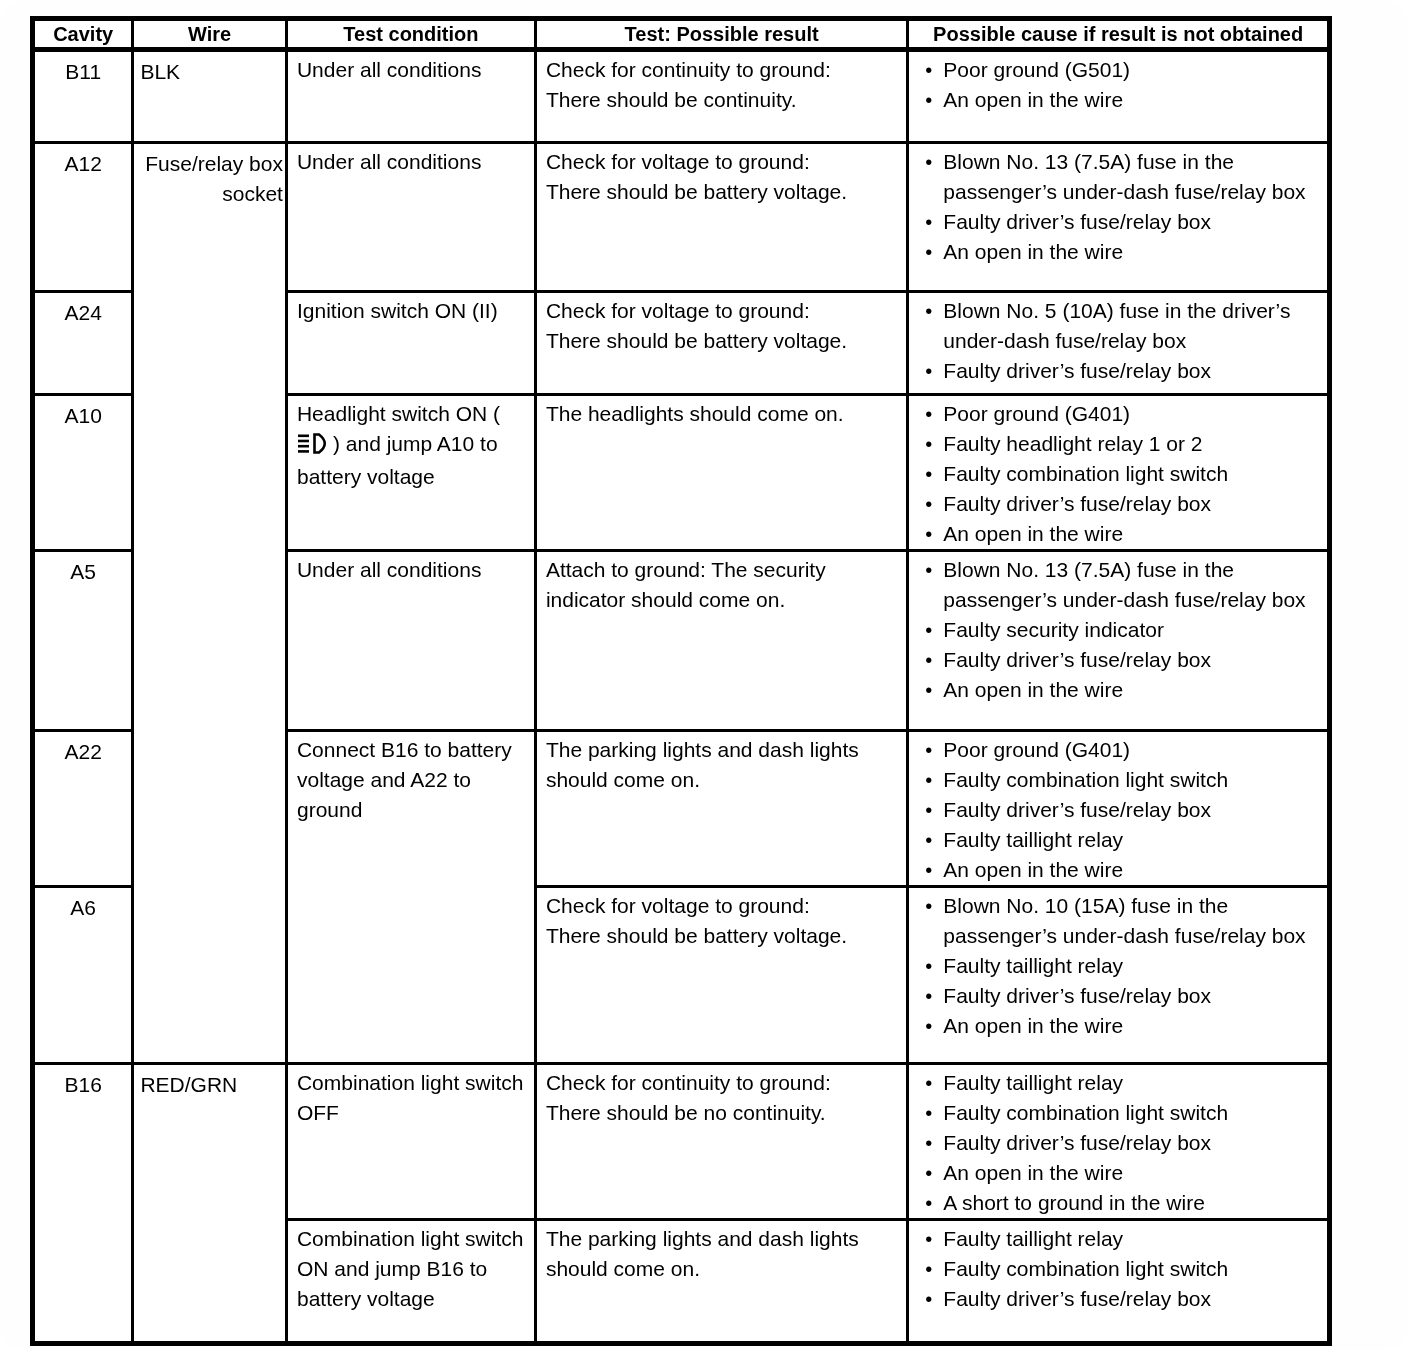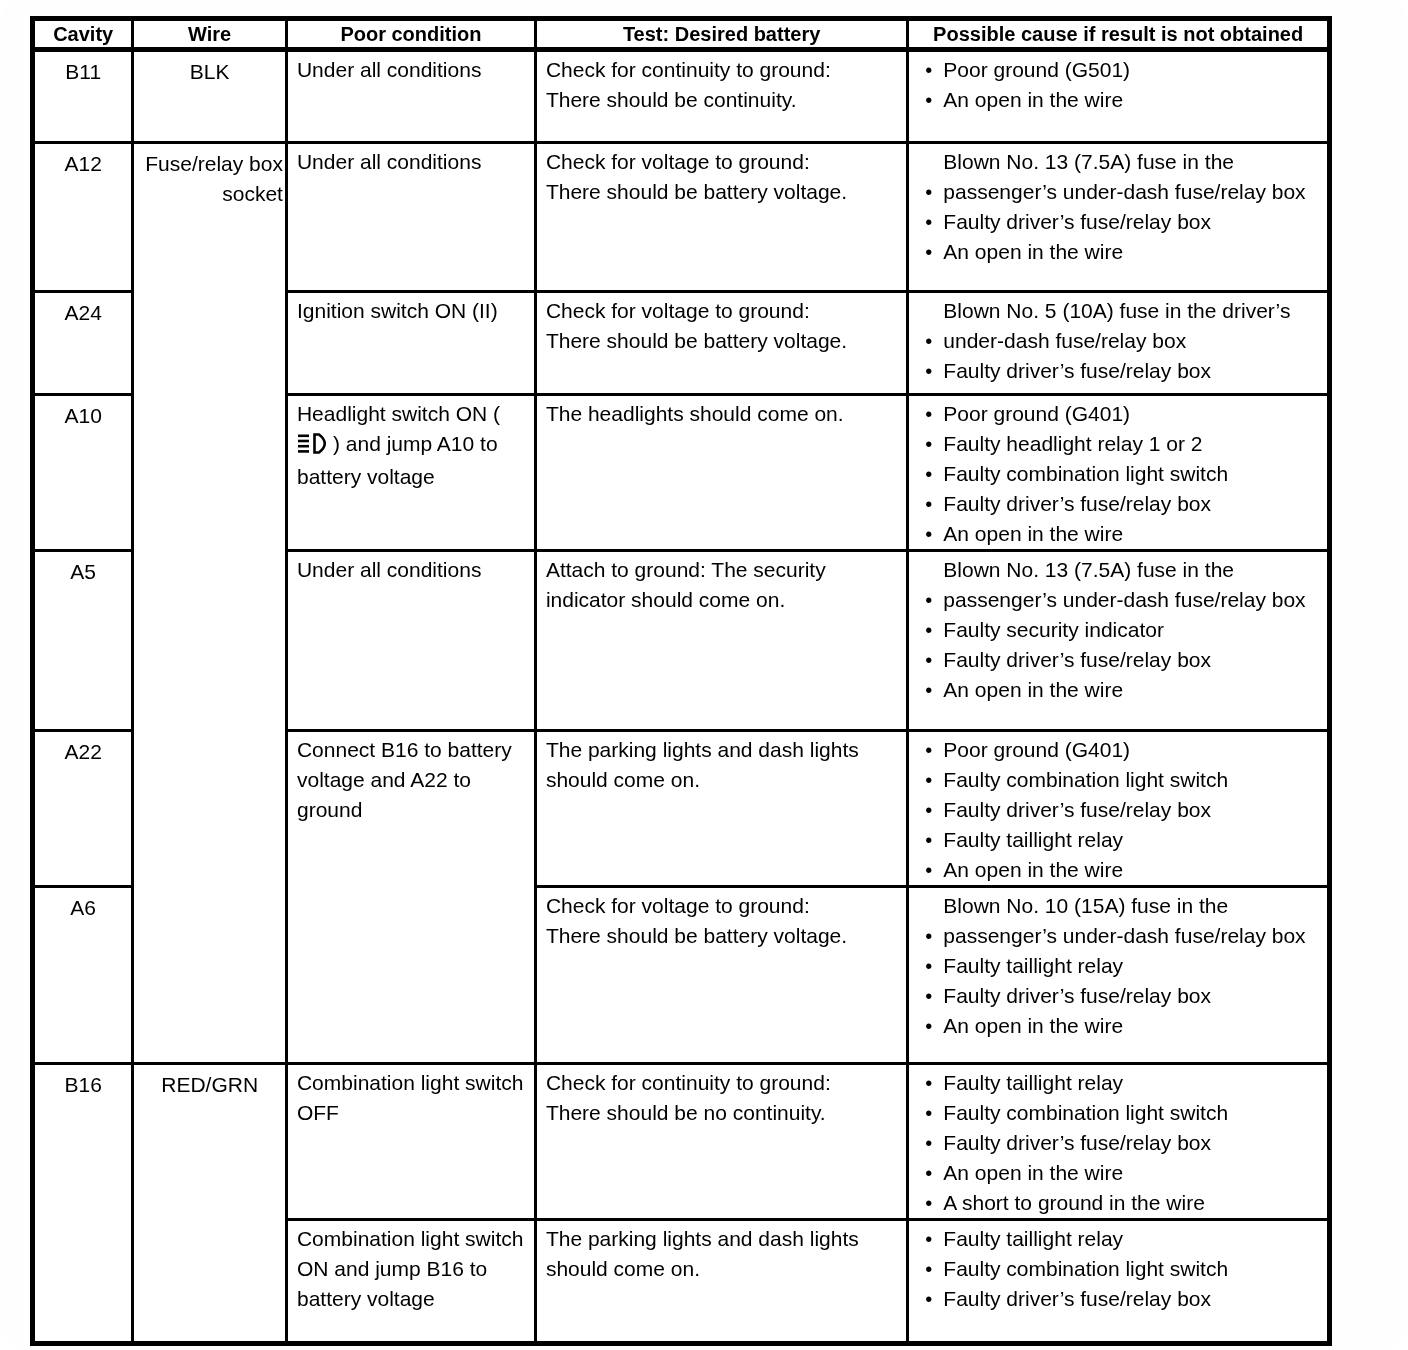--- a/index.html
+++ b/index.html
@@ -58,40 +58,39 @@
     font-size: 21px;
     font-weight: normal;
     line-height: 30px;
     padding: 3px 6px 0 6px;
   }
   td.cavity {
     text-align: center;
     padding-top: 5px;
   }
   td.wire {
-    text-align: center;
     padding-top: 5px;
   }
   td.wire.wire-left {
     text-align: right;
     padding-left: 8px;
     padding-right: 2px;
   }
   td.cond, td.result {
     white-space: pre-line;
     padding-left: 9px;
     padding-right: 4px;
     margin-left: 16px;
   }
   td.causes {
     padding: 3px 2px 0 0;
   }
   .cause-item {
     display: flex;
-    align-items: flex-end;
+    align-items: flex-start;
   }
   .cause-item::before {
     content: "\2022";
     flex: 0 0 34px;
     box-sizing: border-box;
     padding-left: 16px;
     font-size: 20px;
     line-height: 30px;
   }
   .cause-text {
@@ -124,22 +123,22 @@
       <col class="c-cavity">
         <col class="c-wire">
         <col class="c-cond">
         <col class="c-result">
         <col class="c-cause">
     </colgroup>
     <thead>
       <tr class="rhh">
         <th>Cavity</th>
         <th>Wire</th>
-        <th>Poor condition</th>
-        <th>Test: Desired battery</th>
+        <th>Test condition</th>
+        <th>Test: Possible result</th>
         <th>Possible cause if result is not obtained</th>
       </tr>
     </thead>
     <tbody>
 
       <tr class="rh0">
         <td class="cavity">B11</td>
         <td class="wire">BLK</td>
         <td class="cond">Under all conditions</td>
         <td class="result">Check for continuity to ground:

